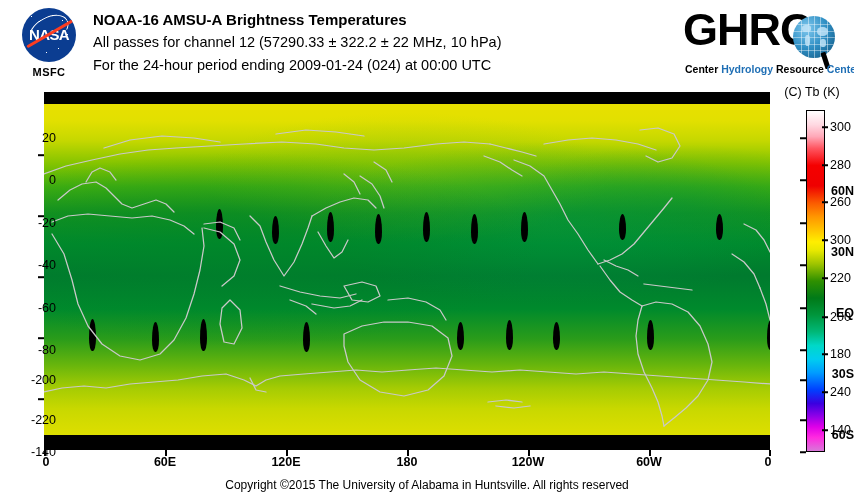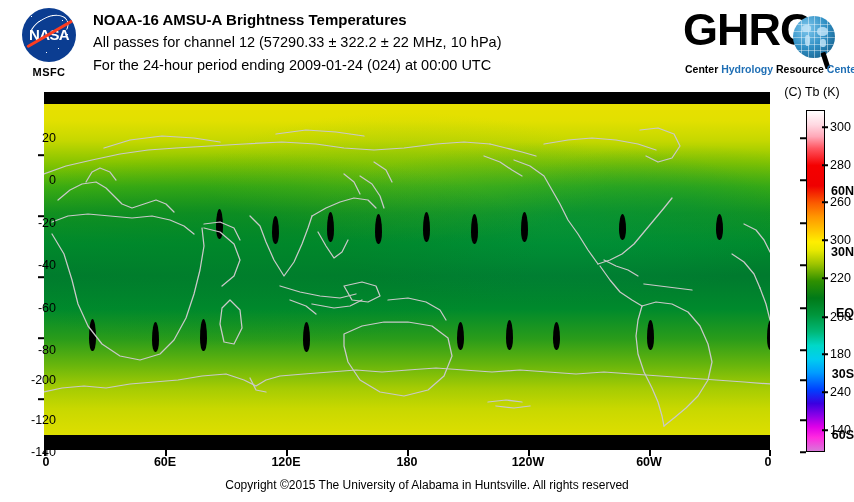--- a/index.html
+++ b/index.html
@@ -269,21 +269,21 @@
 <div class="cb-lab-left" style="top:223px">-20</div>
 <div class="cb-tick-left" style="left:800px;top:223px"></div>
 <div class="cb-lab-left" style="top:265px">-40</div>
 <div class="cb-tick-left" style="left:800px;top:265px"></div>
 <div class="cb-lab-left" style="top:308px">-60</div>
 <div class="cb-tick-left" style="left:800px;top:308px"></div>
 <div class="cb-lab-left" style="top:350px">-80</div>
 <div class="cb-tick-left" style="left:800px;top:350px"></div>
 <div class="cb-lab-left" style="top:380px">-200</div>
 <div class="cb-tick-left" style="left:800px;top:380px"></div>
-<div class="cb-lab-left" style="top:420px">-120</div>
+<div class="cb-lab-left" style="top:420px">-220</div>
 <div class="cb-tick-left" style="left:800px;top:420px"></div>
 <div class="cb-lab-left" style="top:452px">-140</div>
 <div class="cb-tick-left" style="left:800px;top:452px"></div>
 
 <div class="cb-lab-right" style="top:127px">300</div>
 <div class="cb-tick-right" style="left:822px;top:127px"></div>
 <div class="cb-lab-right" style="top:165px">280</div>
 <div class="cb-tick-right" style="left:822px;top:165px"></div>
 <div class="cb-lab-right" style="top:202px">260</div>
 <div class="cb-tick-right" style="left:822px;top:202px"></div>

